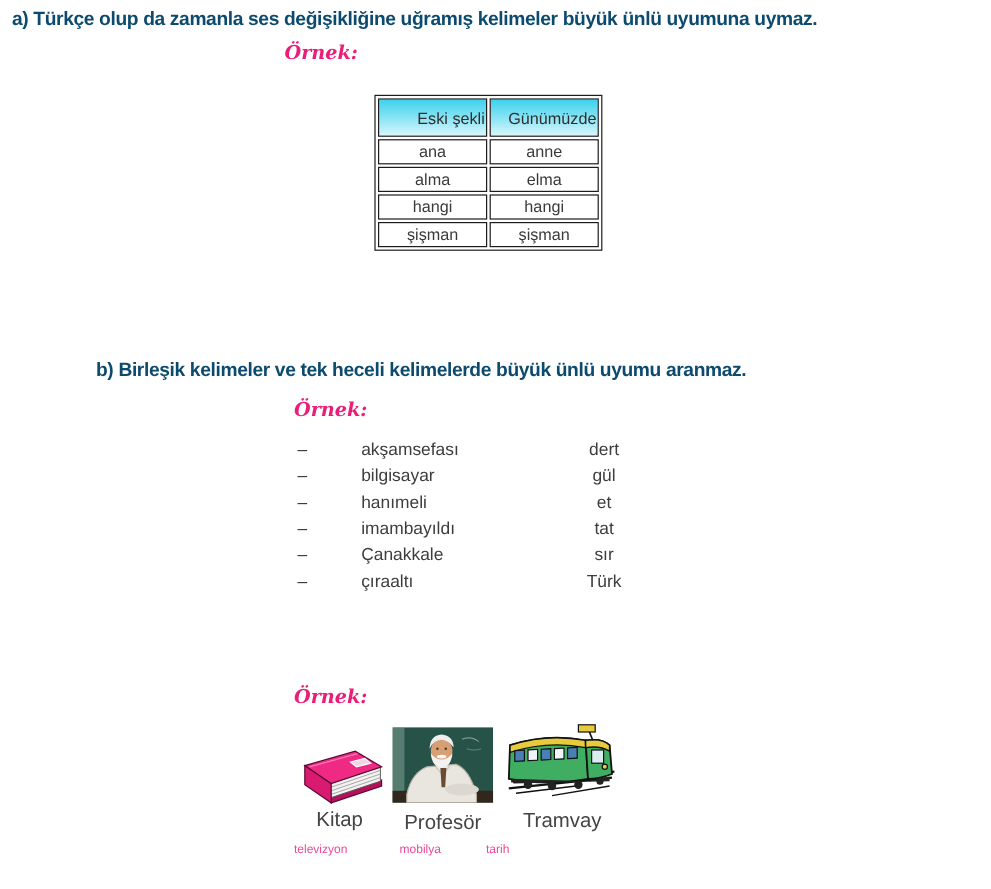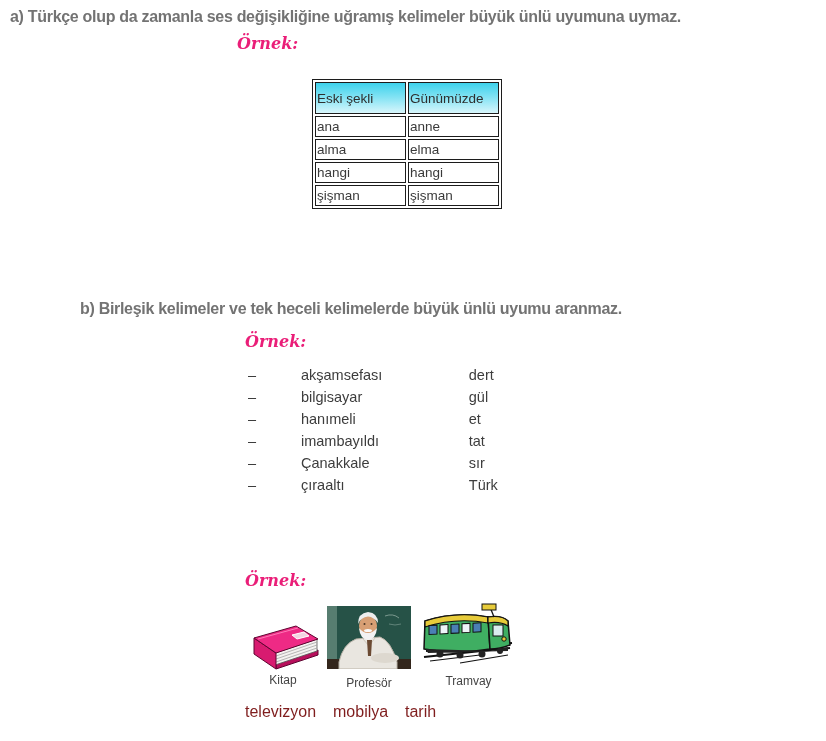--- a/index.html
+++ b/index.html
@@ -8,21 +8,21 @@
     width:826px;height:741px;
     background:#ffffff;
     font-family:"Liberation Sans",sans-serif;
     overflow:hidden;
   }
   .heading{
     position:absolute;
     font-weight:bold;
     font-size:16px;
     letter-spacing:-0.3px;
-    color:#737373;
+    color:#0c4a6e;
     white-space:nowrap;
   }
   .ornek{
     position:absolute;
     font-family:"DejaVu Serif","Liberation Serif",serif;
     font-style:italic;
     font-weight:bold;
     font-size:16px;
     color:#EA1E78;
     white-space:nowrap;
@@ -39,59 +39,59 @@
     border:1px solid #1c1c1c;
     table-layout:fixed;
   }
   table.vtable th{
     height:28px;
     border:1px solid #1c1c1c;
     background:linear-gradient(to bottom,#3ED2EC 0%,#7FE2F3 45%,#D8F6FC 100%);
     font-weight:normal;
     font-size:13.5px;
     color:#2e2e2e;
-    text-align:left;
+    text-align:right;
   }
   table.vtable td{
     height:17px;
     border:1px solid #1c1c1c;
     font-size:13.5px;
     color:#3a3a3a;
-    text-align:left;
+    text-align:center;
     background:#ffffff;
   }
   
   .pairs{
     position:absolute;
     left:248px;top:364px;
     width:290px;
   }
   .pair-row{
     display:flex;
     align-items:center;
     height:22px;
     font-size:14.5px;
     color:#3d3d3d;
   }
   .pair-row .dash{width:15px;color:#3d3d3d;}
   .pair-row .pl{width:194px;margin-left:40px;}
-  .pair-row .pr{width:80px;}
+  .pair-row .pr{width:80px;text-align:center;}
   
   .illus{position:absolute;}
   .illus-label{
     position:absolute;
-    font-size:12px;
+    font-size:17px;
     color:#444444;
     text-align:center;
   }
   .bottom-word{
     position:absolute;
     top:703px;
-    font-size:16px;
-    color:#7f1d1d;
+    font-size:10px;
+    color:#ec4899;
     white-space:nowrap;
   }
 </style>
 </head>
 <body>
 
 <div class="page">
 
   <div class="heading" style="left:10px;top:8px">a) Türkçe olup da zamanla ses değişikliğine uğramış kelimeler büyük ünlü uyumuna uymaz.</div>
   <div class="ornek" style="left:237px;top:34px">Örnek:</div>

